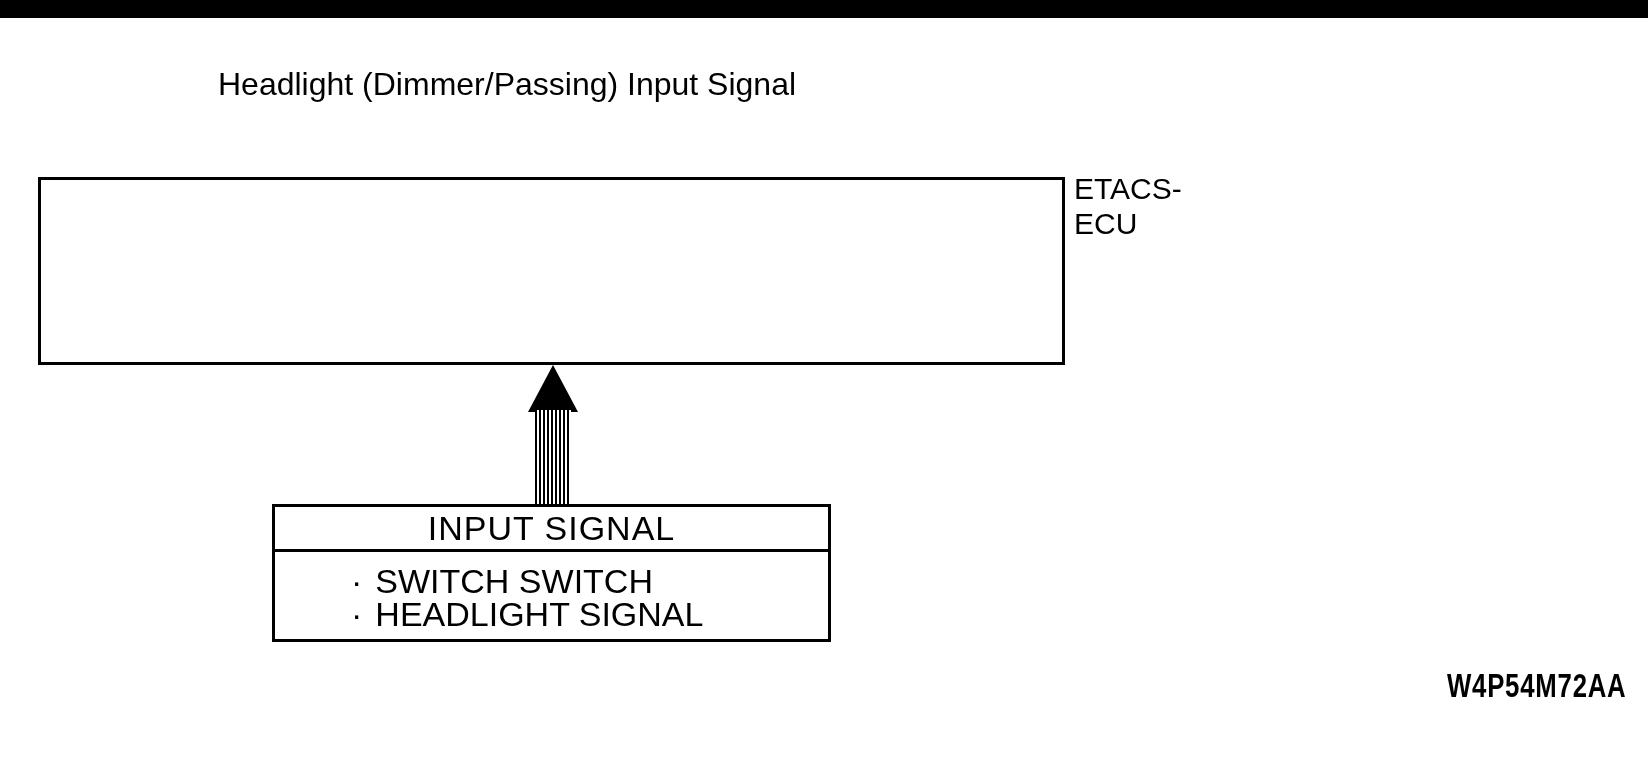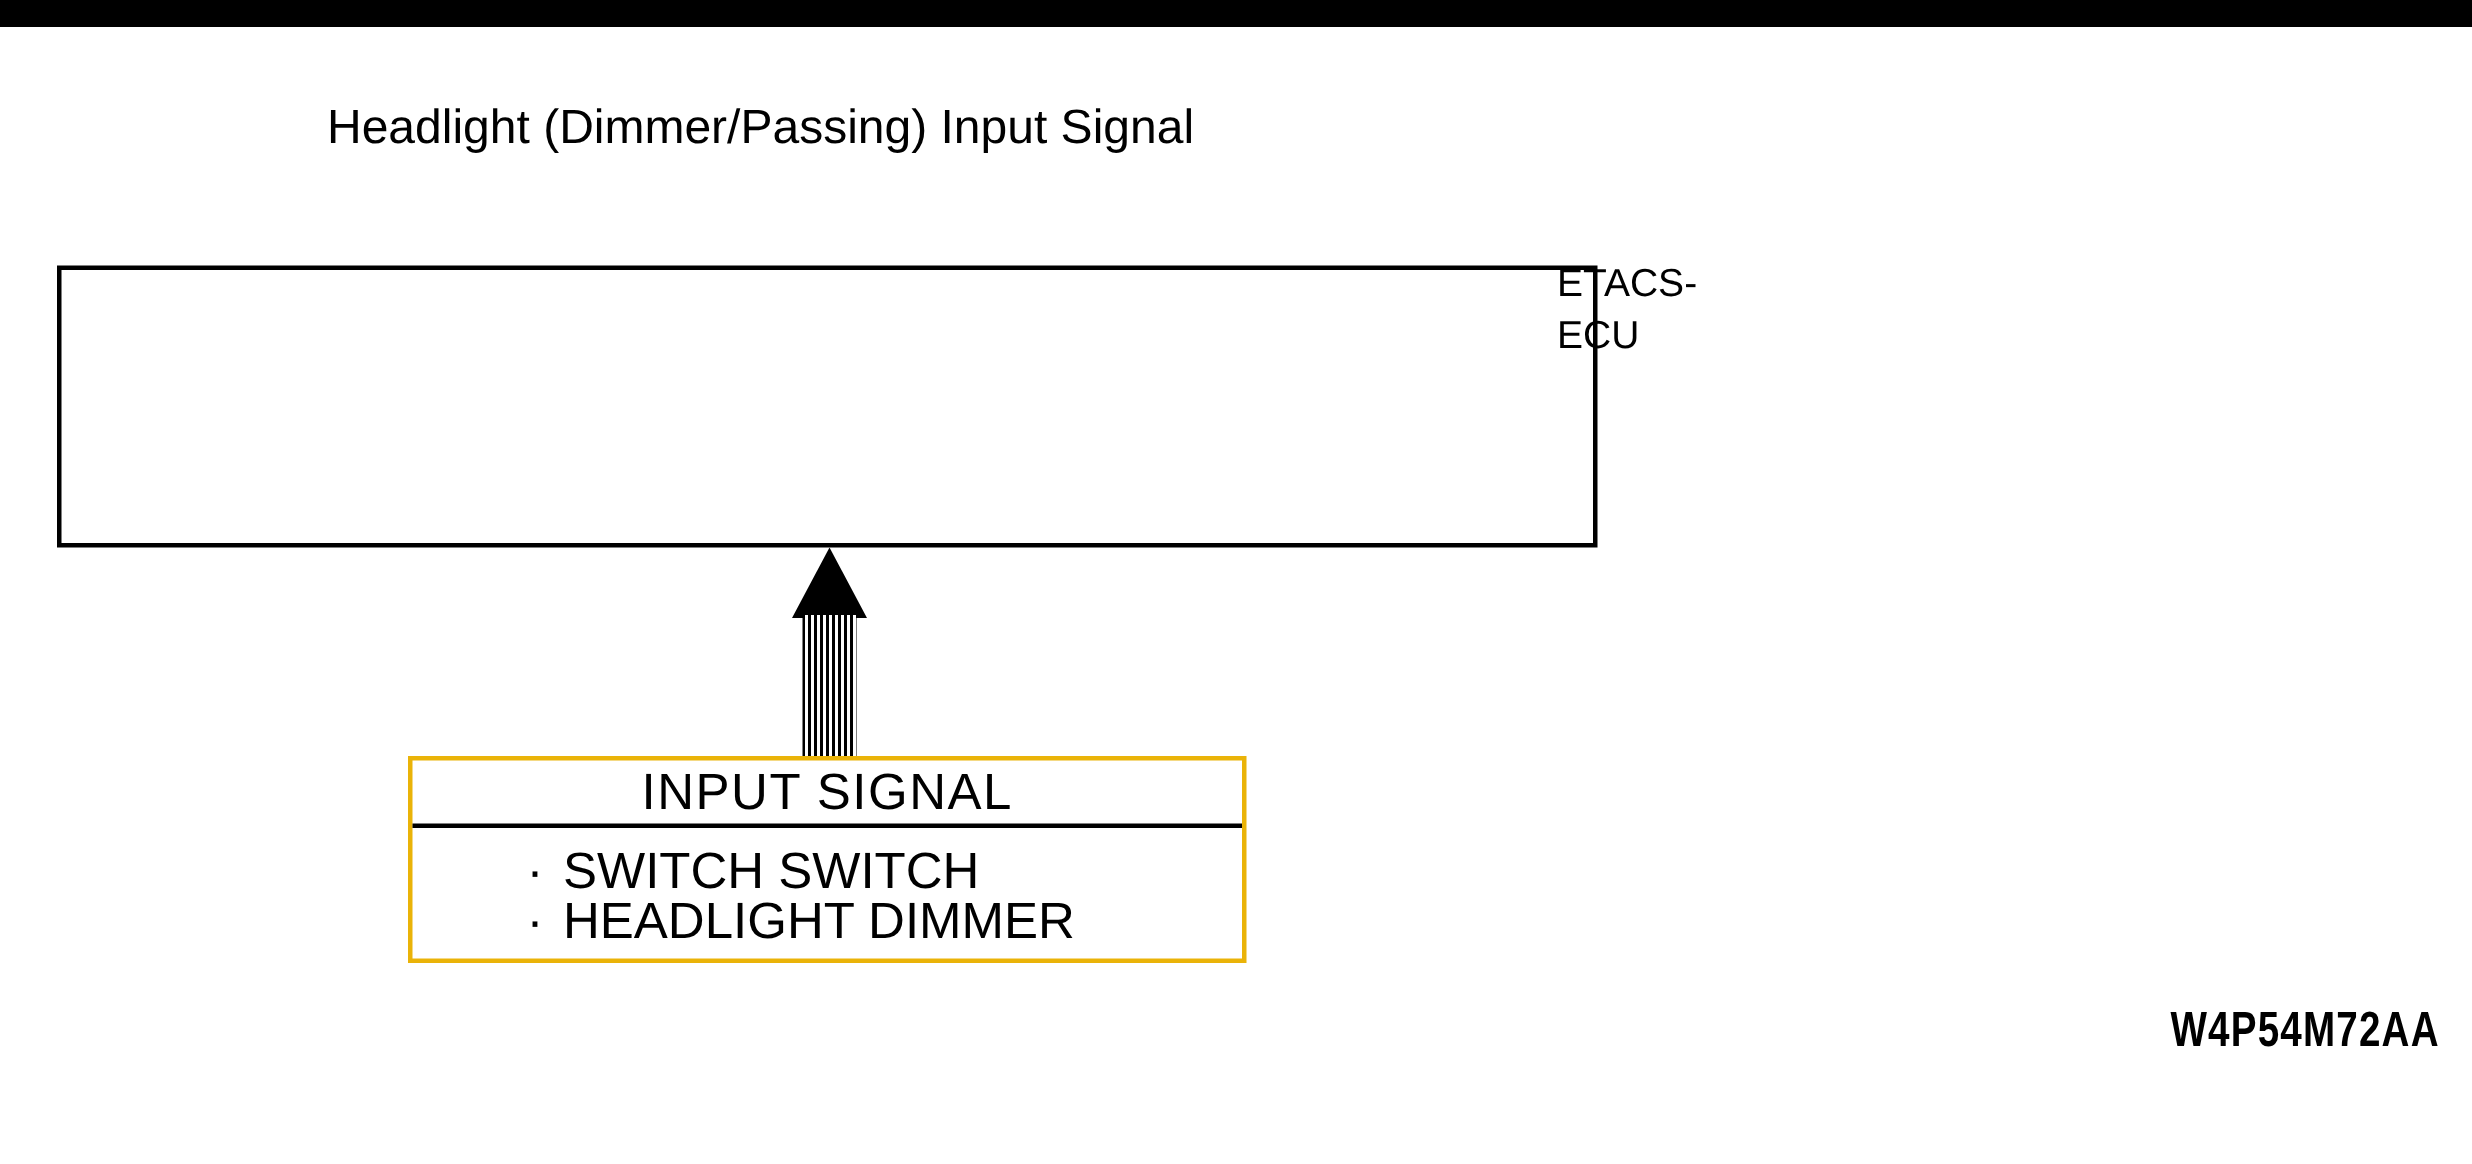--- a/index.html
+++ b/index.html
@@ -27,22 +27,22 @@
 
   .ecu-box {
     left: 38px; top: 177px;
     width: 1027px; height: 188px;
     border: 3px solid #000000;
     background: #ffffff;
     box-sizing: border-box;
   }
 
   .ecu-label {
-    left: 1038px; top: 171px;
-    font-size: 26px; font-weight: normal;
+    left: 1074px; top: 171px;
+    font-size: 30px; font-weight: normal;
     line-height: 35px;
     white-space: nowrap;
   }
   .ecu-label span { display: block; }
 
   .arrow-head {
     left: 528px; top: 365px;
     width: 0; height: 0;
     border-left: 25px solid transparent;
     border-right: 25px solid transparent;
@@ -50,21 +50,21 @@
   }
   .arrow-shaft {
     left: 535px; top: 410px;
     width: 36px; height: 96px;
     background: repeating-linear-gradient(to right, #000000 0 2px, #ffffff 2px 4px);
   }
 
   .input-box {
     left: 272px; top: 504px;
     width: 559px; height: 138px;
-    border: 3px solid #eab308;
+    border: 3px solid #000000;
     background: #ffffff;
     box-sizing: border-box;
   }
   .input-box-header {
     height: 45px;
     border-bottom: 3px solid #000000;
     box-sizing: border-box;
     display: flex; align-items: center; justify-content: center;
     font-size: 34px;
     letter-spacing: 1px;
@@ -112,18 +112,18 @@
 
 <div class="abs input-box">
   <div class="input-box-header">INPUT SIGNAL</div>
   <div class="input-box-body">
     <div class="input-item">
       <span class="bullet">·</span>
       <span>SWITCH SWITCH</span>
     </div>
     <div class="input-item">
       <span class="bullet">·</span>
-      <span>HEADLIGHT DIMMER</span>
+      <span>HEADLIGHT SIGNAL</span>
     </div>
   </div>
 </div>
 
 <div class="abs figure-code">W4P54M72AA</div>
 
 </body></html>

